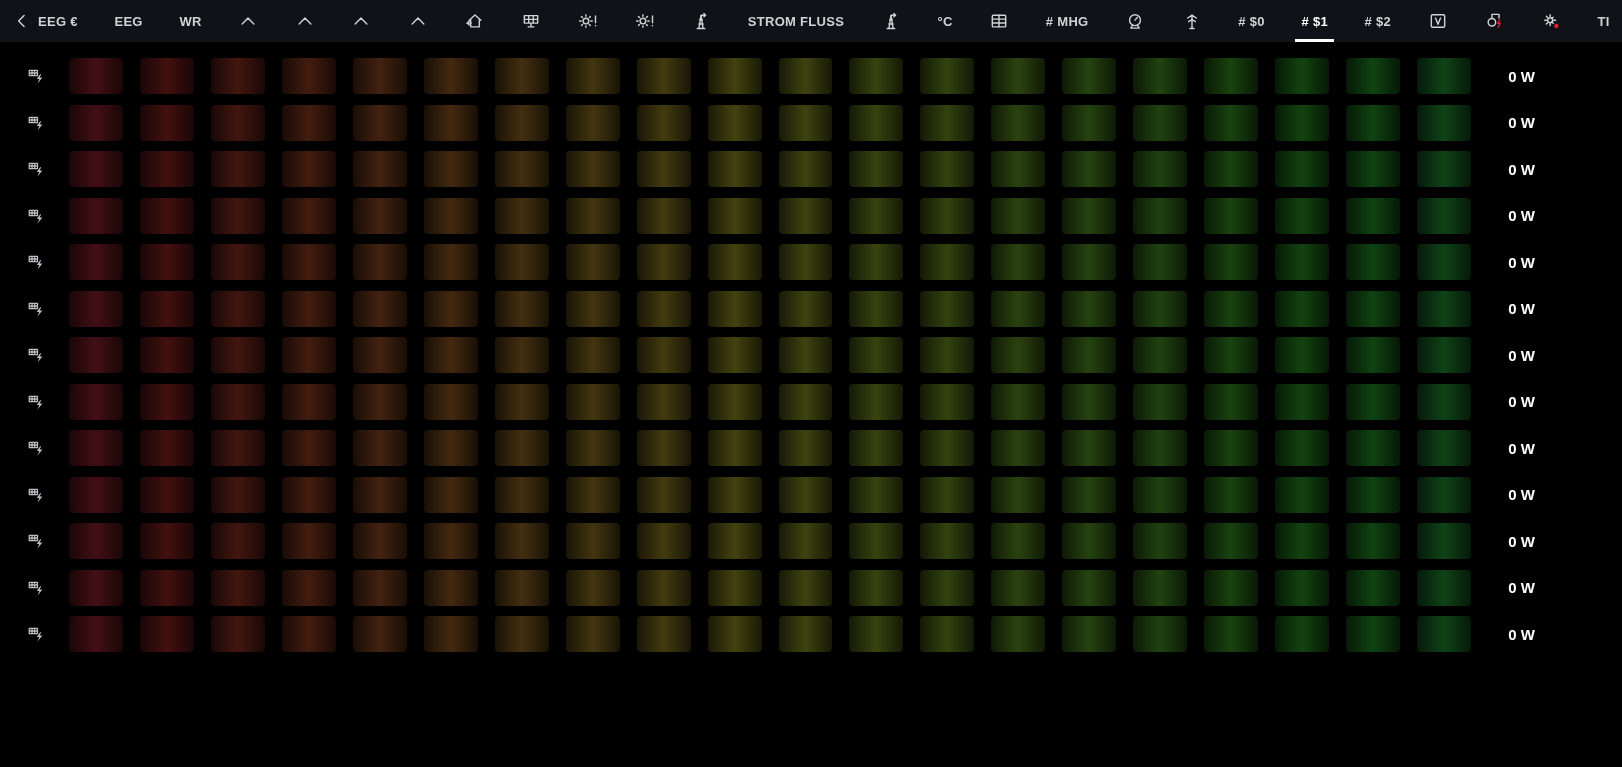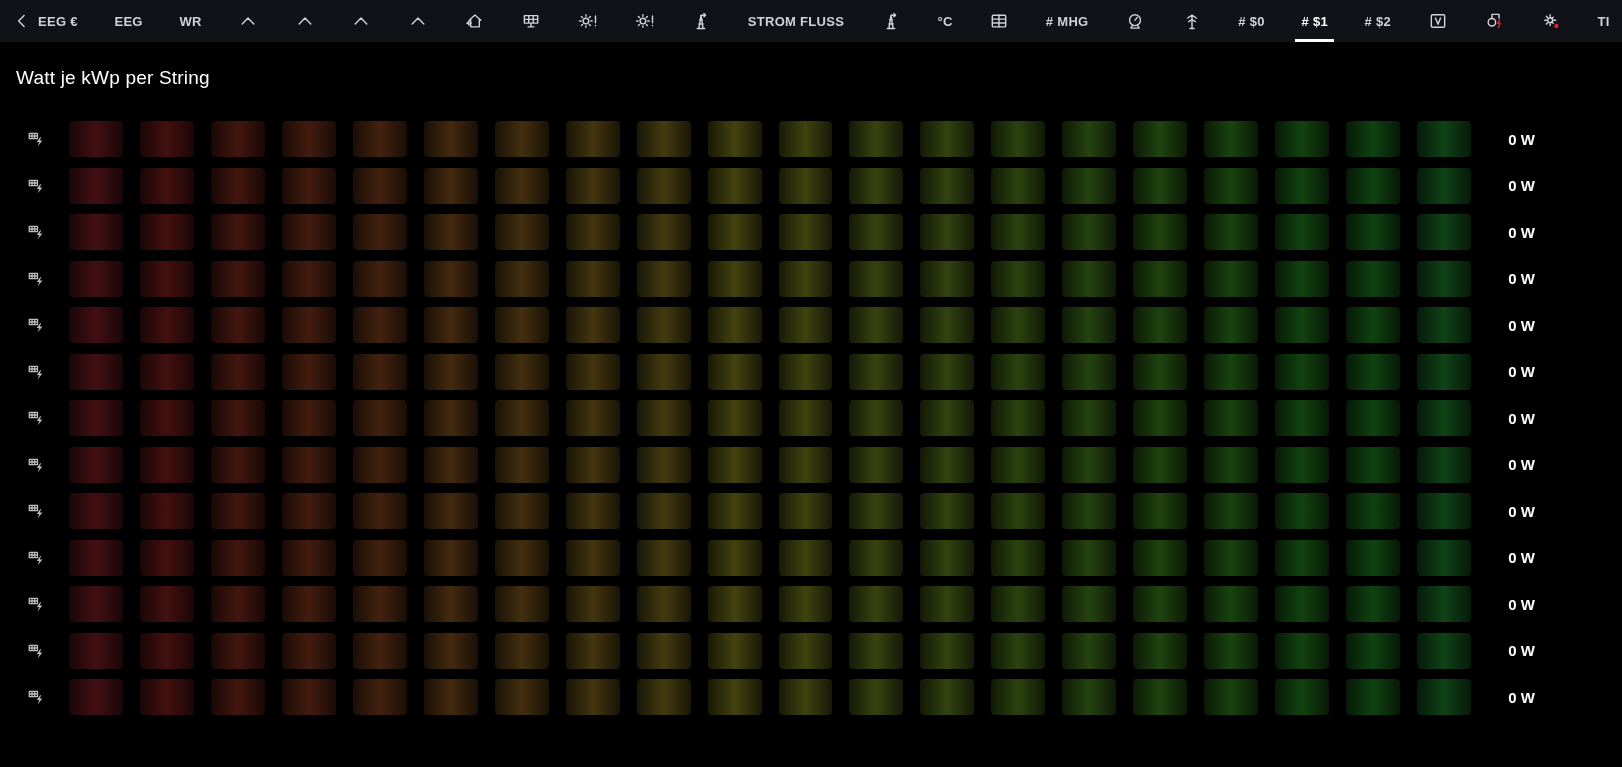--- a/index.html
+++ b/index.html
@@ -166,21 +166,20 @@
             <circle cx="11" cy="11" r="3"></circle>
             <path d="M11 4.5v2.2M11 15.3v2.2M4.5 11h2.2M15.3 11h2.2M6.4 6.4 8 8M13 13l1.6 1.6M6.4 15.6 8 14M13 9l1.6-1.6"></path>
             <circle cx="18.5" cy="18" r="2.6" fill="#e0232f" stroke="none"></circle>
           </svg></span>
       </div>
       <div class="tab">
         <span>TI</span>
       </div>
     </nav>
   <main class="panel">
-    <h1 class="panel-title">Watt je kWp per String</h1>
     <div class="grid">
         <div class="row">
           <span class="rowicon"><svg viewBox="0 0 24 24">
               <path d="M3 4.5h11v7H3zM3 8h11M6.7 4.5v7M10.3 4.5v7"></path>
               <path d="M17.5 9.5 13 16h3.4L14 22l6.5-8h-3.6l2-4.5z" fill="currentColor" stroke="none"></path>
             </svg></span>
           <div class="cells">
             <span class="cell" style="background: linear-gradient(90deg, rgb(25, 6, 7), rgb(67, 15, 20) 50%, rgb(25, 6, 7));"></span>
             <span class="cell" style="background: linear-gradient(90deg, rgb(25, 6, 6), rgb(67, 16, 15) 50%, rgb(25, 6, 6));"></span>
             <span class="cell" style="background: linear-gradient(90deg, rgb(25, 8, 6), rgb(67, 22, 15) 50%, rgb(25, 8, 6));"></span>

